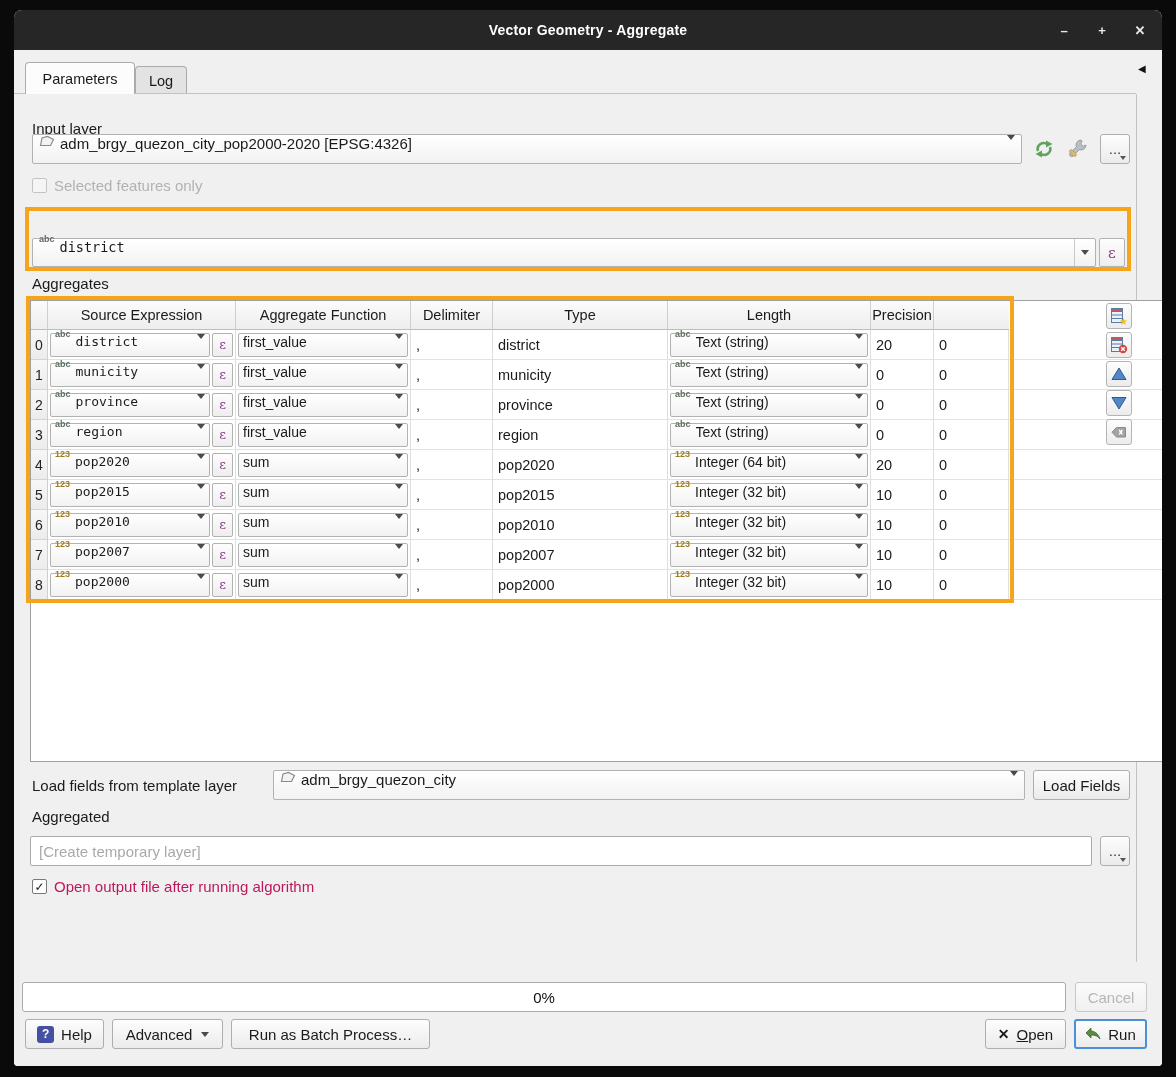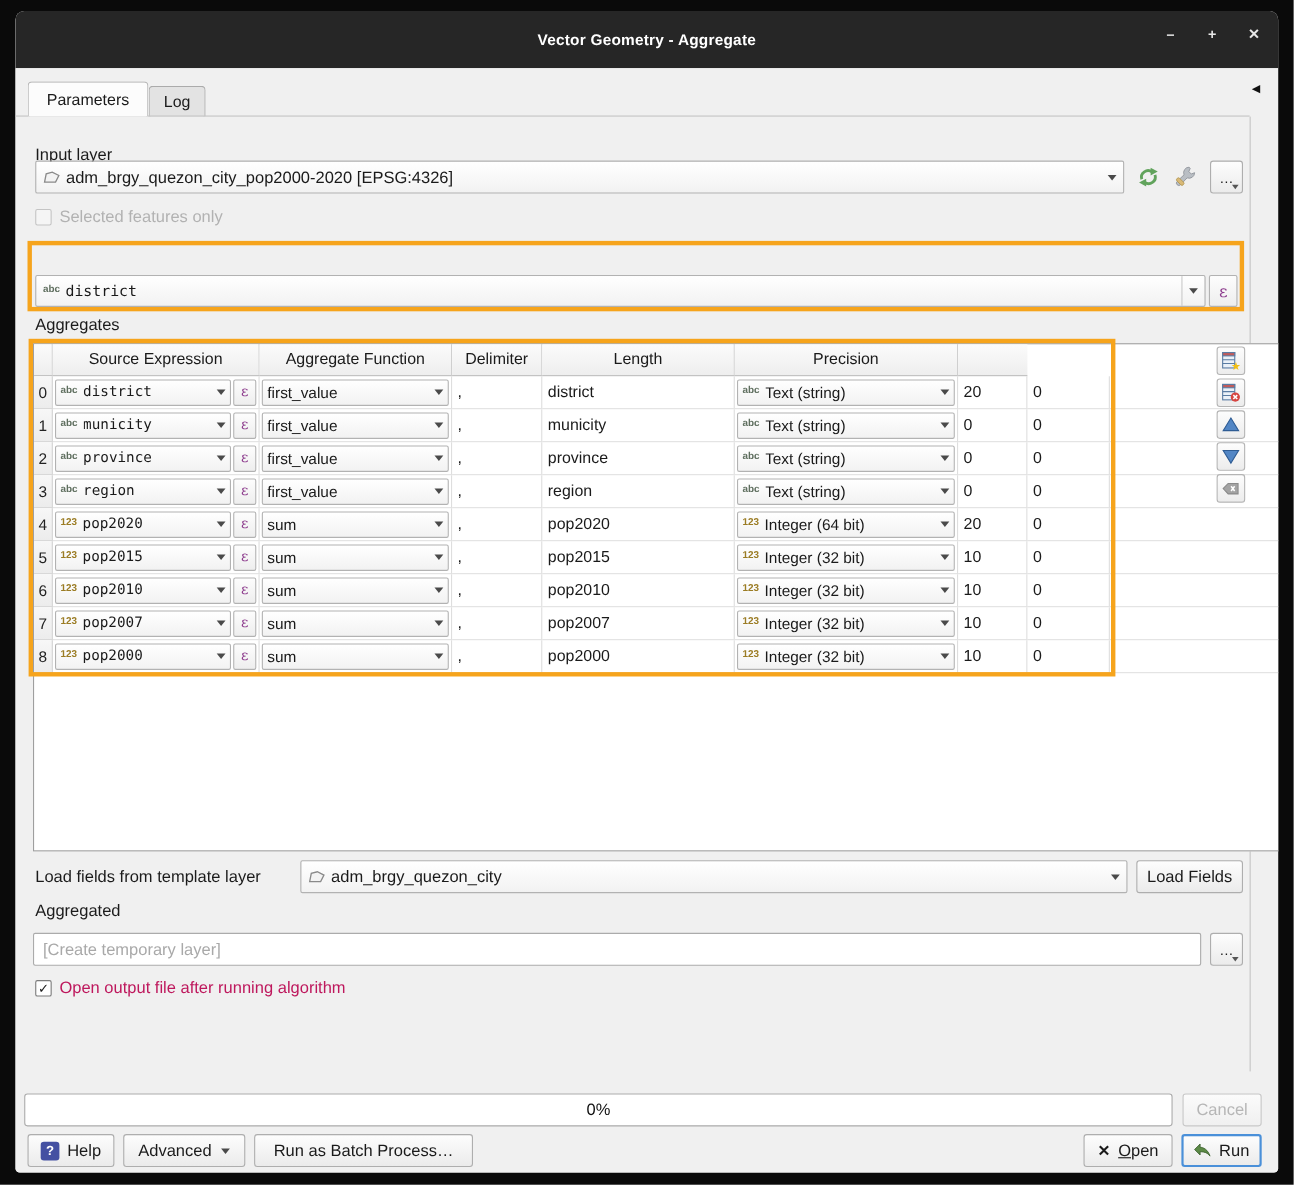--- a/index.html
+++ b/index.html
@@ -1,21 +1,21 @@
 <!DOCTYPE html>
 <html><head>
 <meta charset="utf-8">
 <style>
   * { margin:0; padding:0; box-sizing:border-box; }
   html,body { width:1176px; height:1077px; }
   body { background:#0a0a0a; font-family:"Liberation Sans", sans-serif; position:relative; overflow:hidden; }
 
   .window { position:absolute; left:14px; top:10px; width:1148px; height:1056px;
             border-radius:8px 8px 4px 4px; overflow:hidden; background:#f0f0f0; }
-  .titlebar { height:52px; background:#262626; position:relative;
+  .titlebar { height:40px; background:#262626; position:relative;
               display:flex; align-items:center; justify-content:center; }
   .title { color:#fff; font-size:14px; font-weight:bold; letter-spacing:.2px; }
   .winctl { position:absolute; right:14px; top:0; height:40px; display:flex; align-items:center; gap:22px; }
   .winbtn { color:#e8e8e8; font-size:13px; font-weight:bold; width:16px; text-align:center; cursor:default; }
 
   .body { position:relative; width:100%; height:1016px; background:#f0f0f0; }
 
   
   .tab { position:absolute; border:1px solid #ababab; border-bottom:none; border-radius:4px 4px 0 0;
          font-size:14.5px; color:#1a1a1a; display:flex; align-items:center; justify-content:center; }
@@ -24,21 +24,21 @@
   .tabline { position:absolute; left:0; top:43px; width:1122px; height:0; border-top:1px solid #c3c3c3; }
   .collapse-arrow { position:absolute; left:1124px; top:13px; font-size:10px; color:#111; }
 
   .gutterline { position:absolute; left:1122px; top:44px; width:0; height:868px; border-left:1px solid #c3c3c3; }
   .handle { position:absolute; left:1127px; top:555px; display:flex; flex-direction:column; gap:3px; }
   .handle i { width:3px; height:3px; border-radius:50%; background:#9a9a9a; }
 
   .lbl { position:absolute; font-size:15px; color:#1b1b1b; }
 
   
-  .combo { display:flex; align-items:center; gap:5px; background:linear-gradient(#ffffff,#f2f2f2);
+  .combo { display:flex; align-items:flex-start; gap:5px; background:linear-gradient(#ffffff,#f2f2f2);
            border:1px solid #b2b2b2; border-radius:2px; padding:0 6px; height:28px; }
   .combo .ctext { font-size:15px; color:#1a1a1a; flex:1; white-space:nowrap; overflow:hidden; }
   .combo .mono { font-family:"DejaVu Sans Mono", monospace; font-size:13.5px; }
   .arr { width:0; height:0; border-left:4px solid transparent; border-right:4px solid transparent;
          border-top:5px solid #4a4a4a; margin-left:auto; flex:none; }
   .dtype { font-size:9px; font-weight:bold; flex:none; line-height:1; margin-top:-4px; }
   .dtabc { color:#5f6f5f; }
   .dt123 { color:#9b7c24; }
 
   .btn { border:1px solid #aeaeae; border-radius:3px; background:linear-gradient(#fdfdfd,#ebebeb);
@@ -175,20 +175,21 @@
     </div>
 
     <div class="lbl" style="left:18px; top:225px;">Aggregates</div>
 
     <div class="table">
       <div class="tgrid thead">
           <span class="hcell"></span>
           <span class="hcell">Source Expression</span>
           <span class="hcell">Aggregate Function</span>
           <span class="hcell">Delimiter</span>
+          <span class="hcell">Type</span>
           <span class="hcell">Length</span>
           <span class="hcell">Precision</span>
           <span class="hcell last"></span>
         </div>
       <div>
           <div class="tgrid trow">
             <span class="rownum">0</span>
             <span class="cell flexcell">
               <span class="combo">
                 <span class="dtype dtabc">abc</span>

